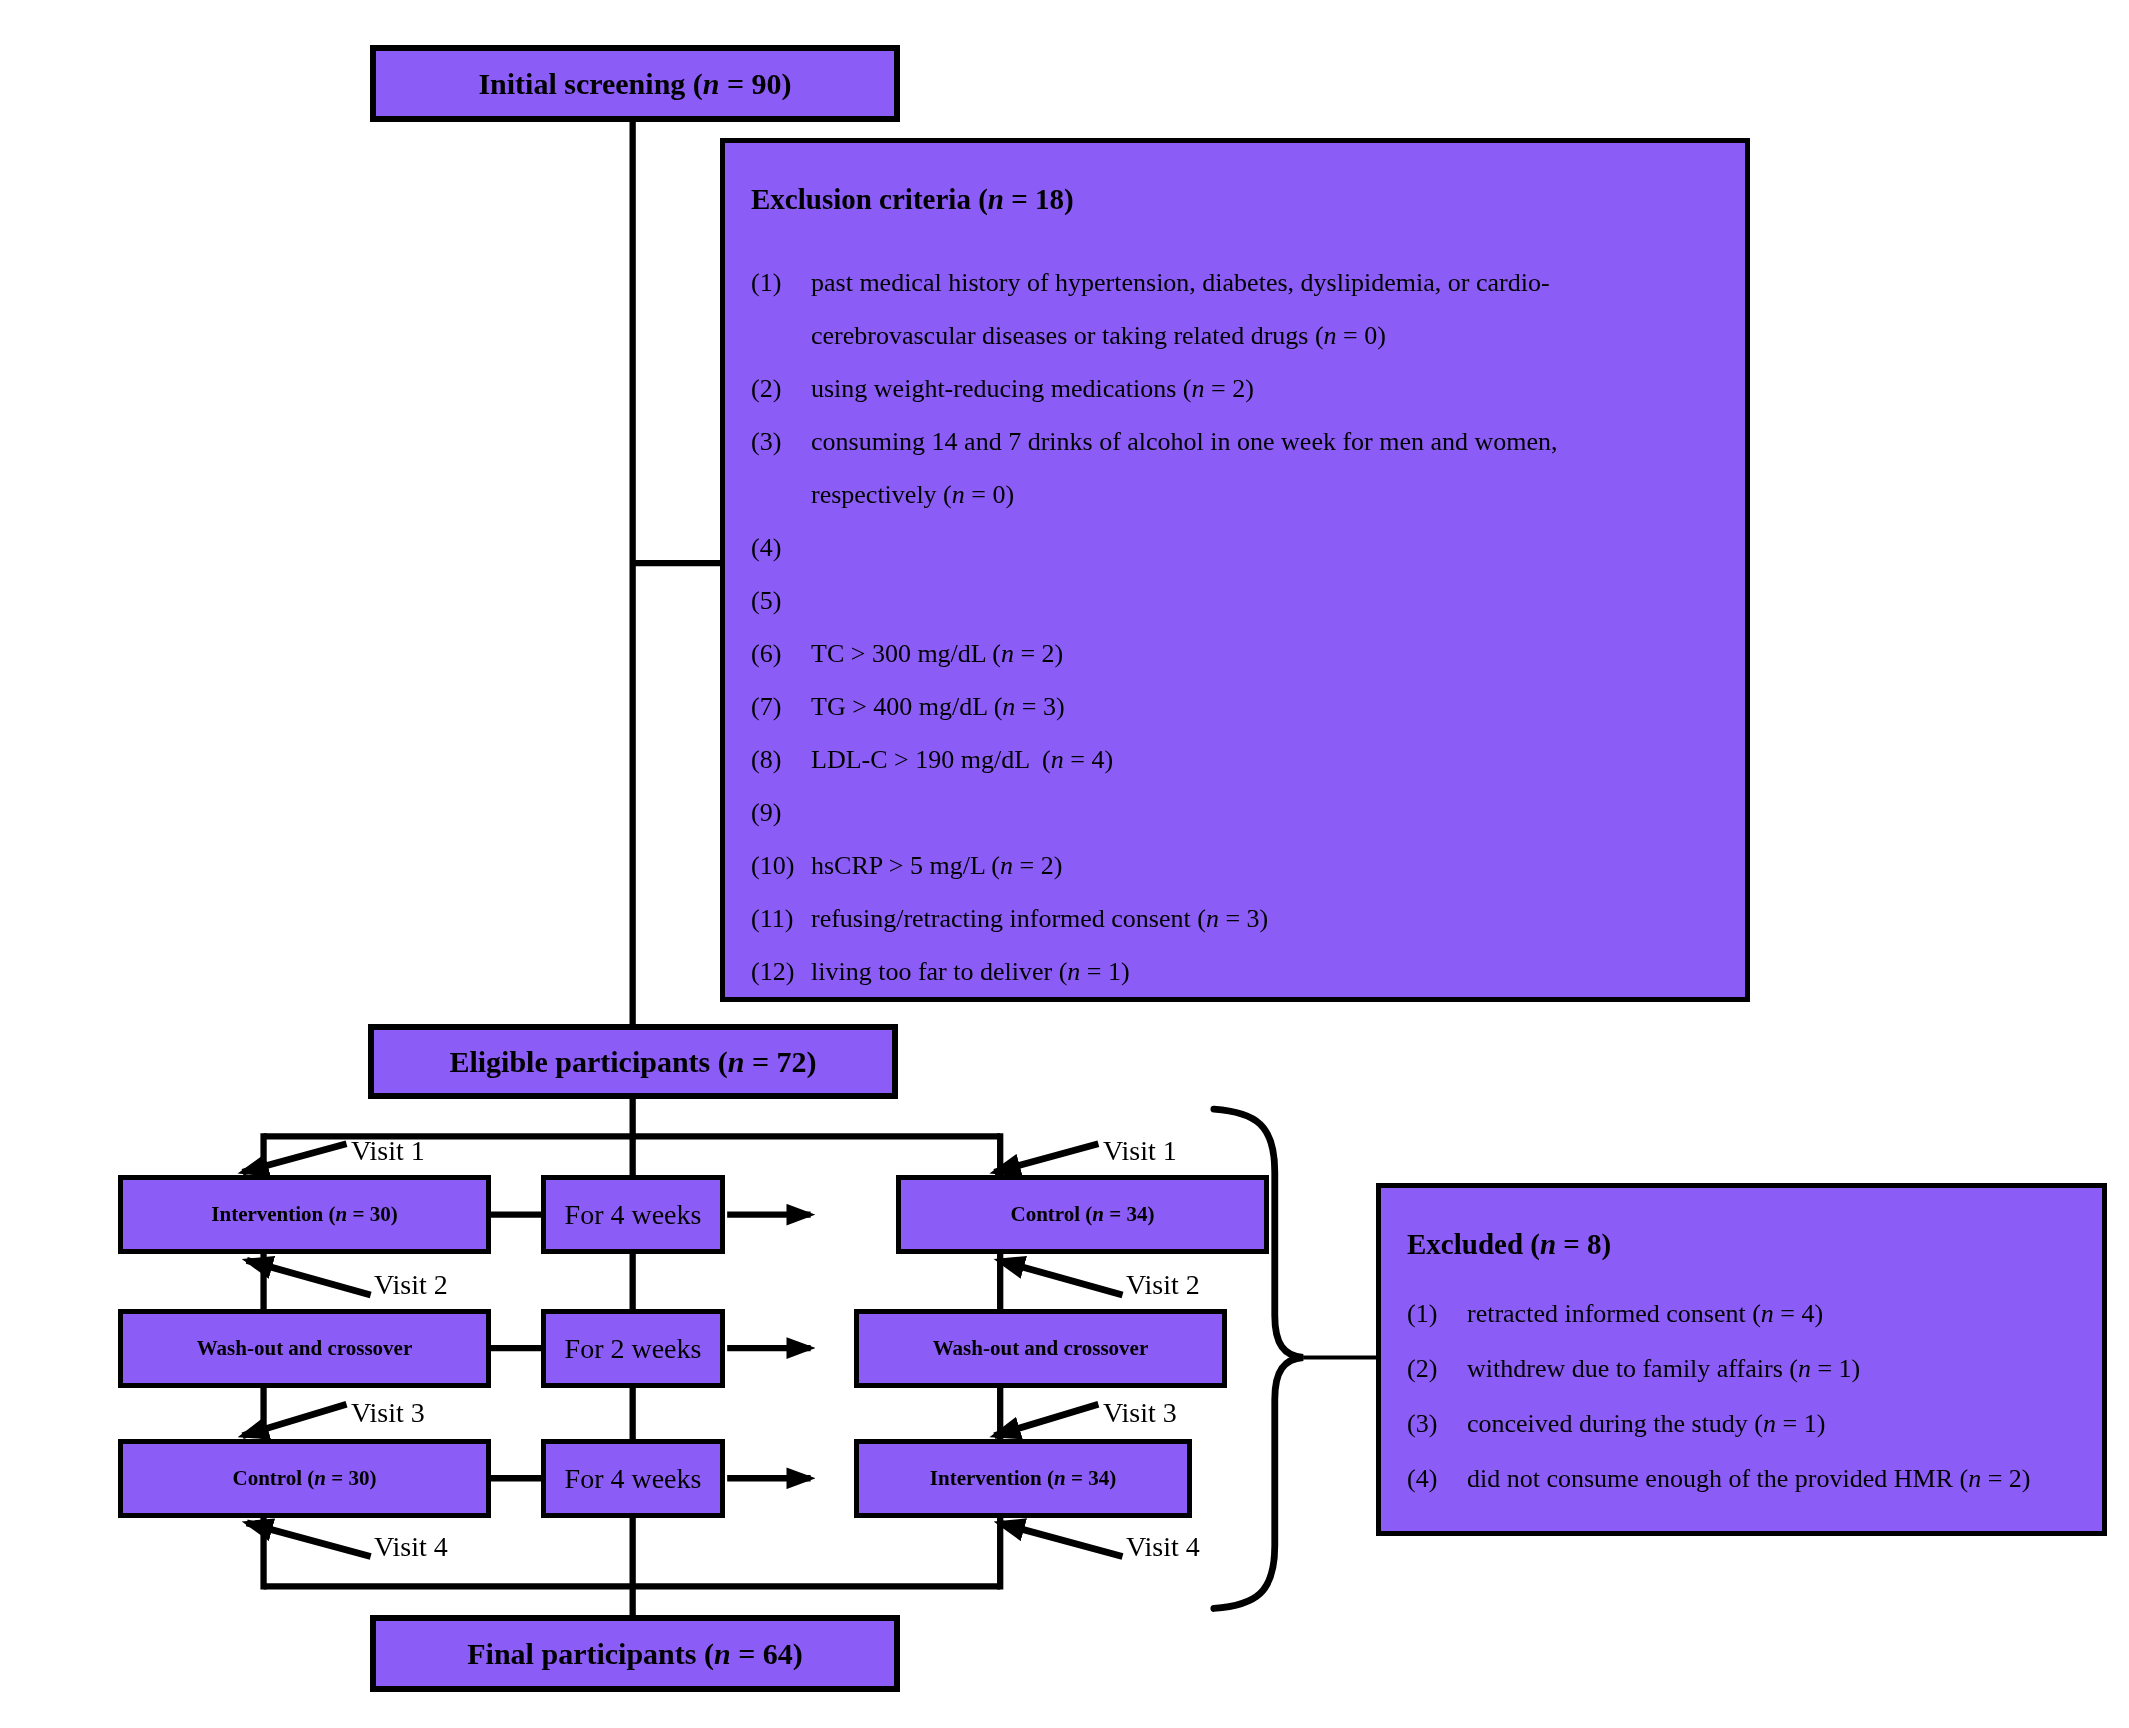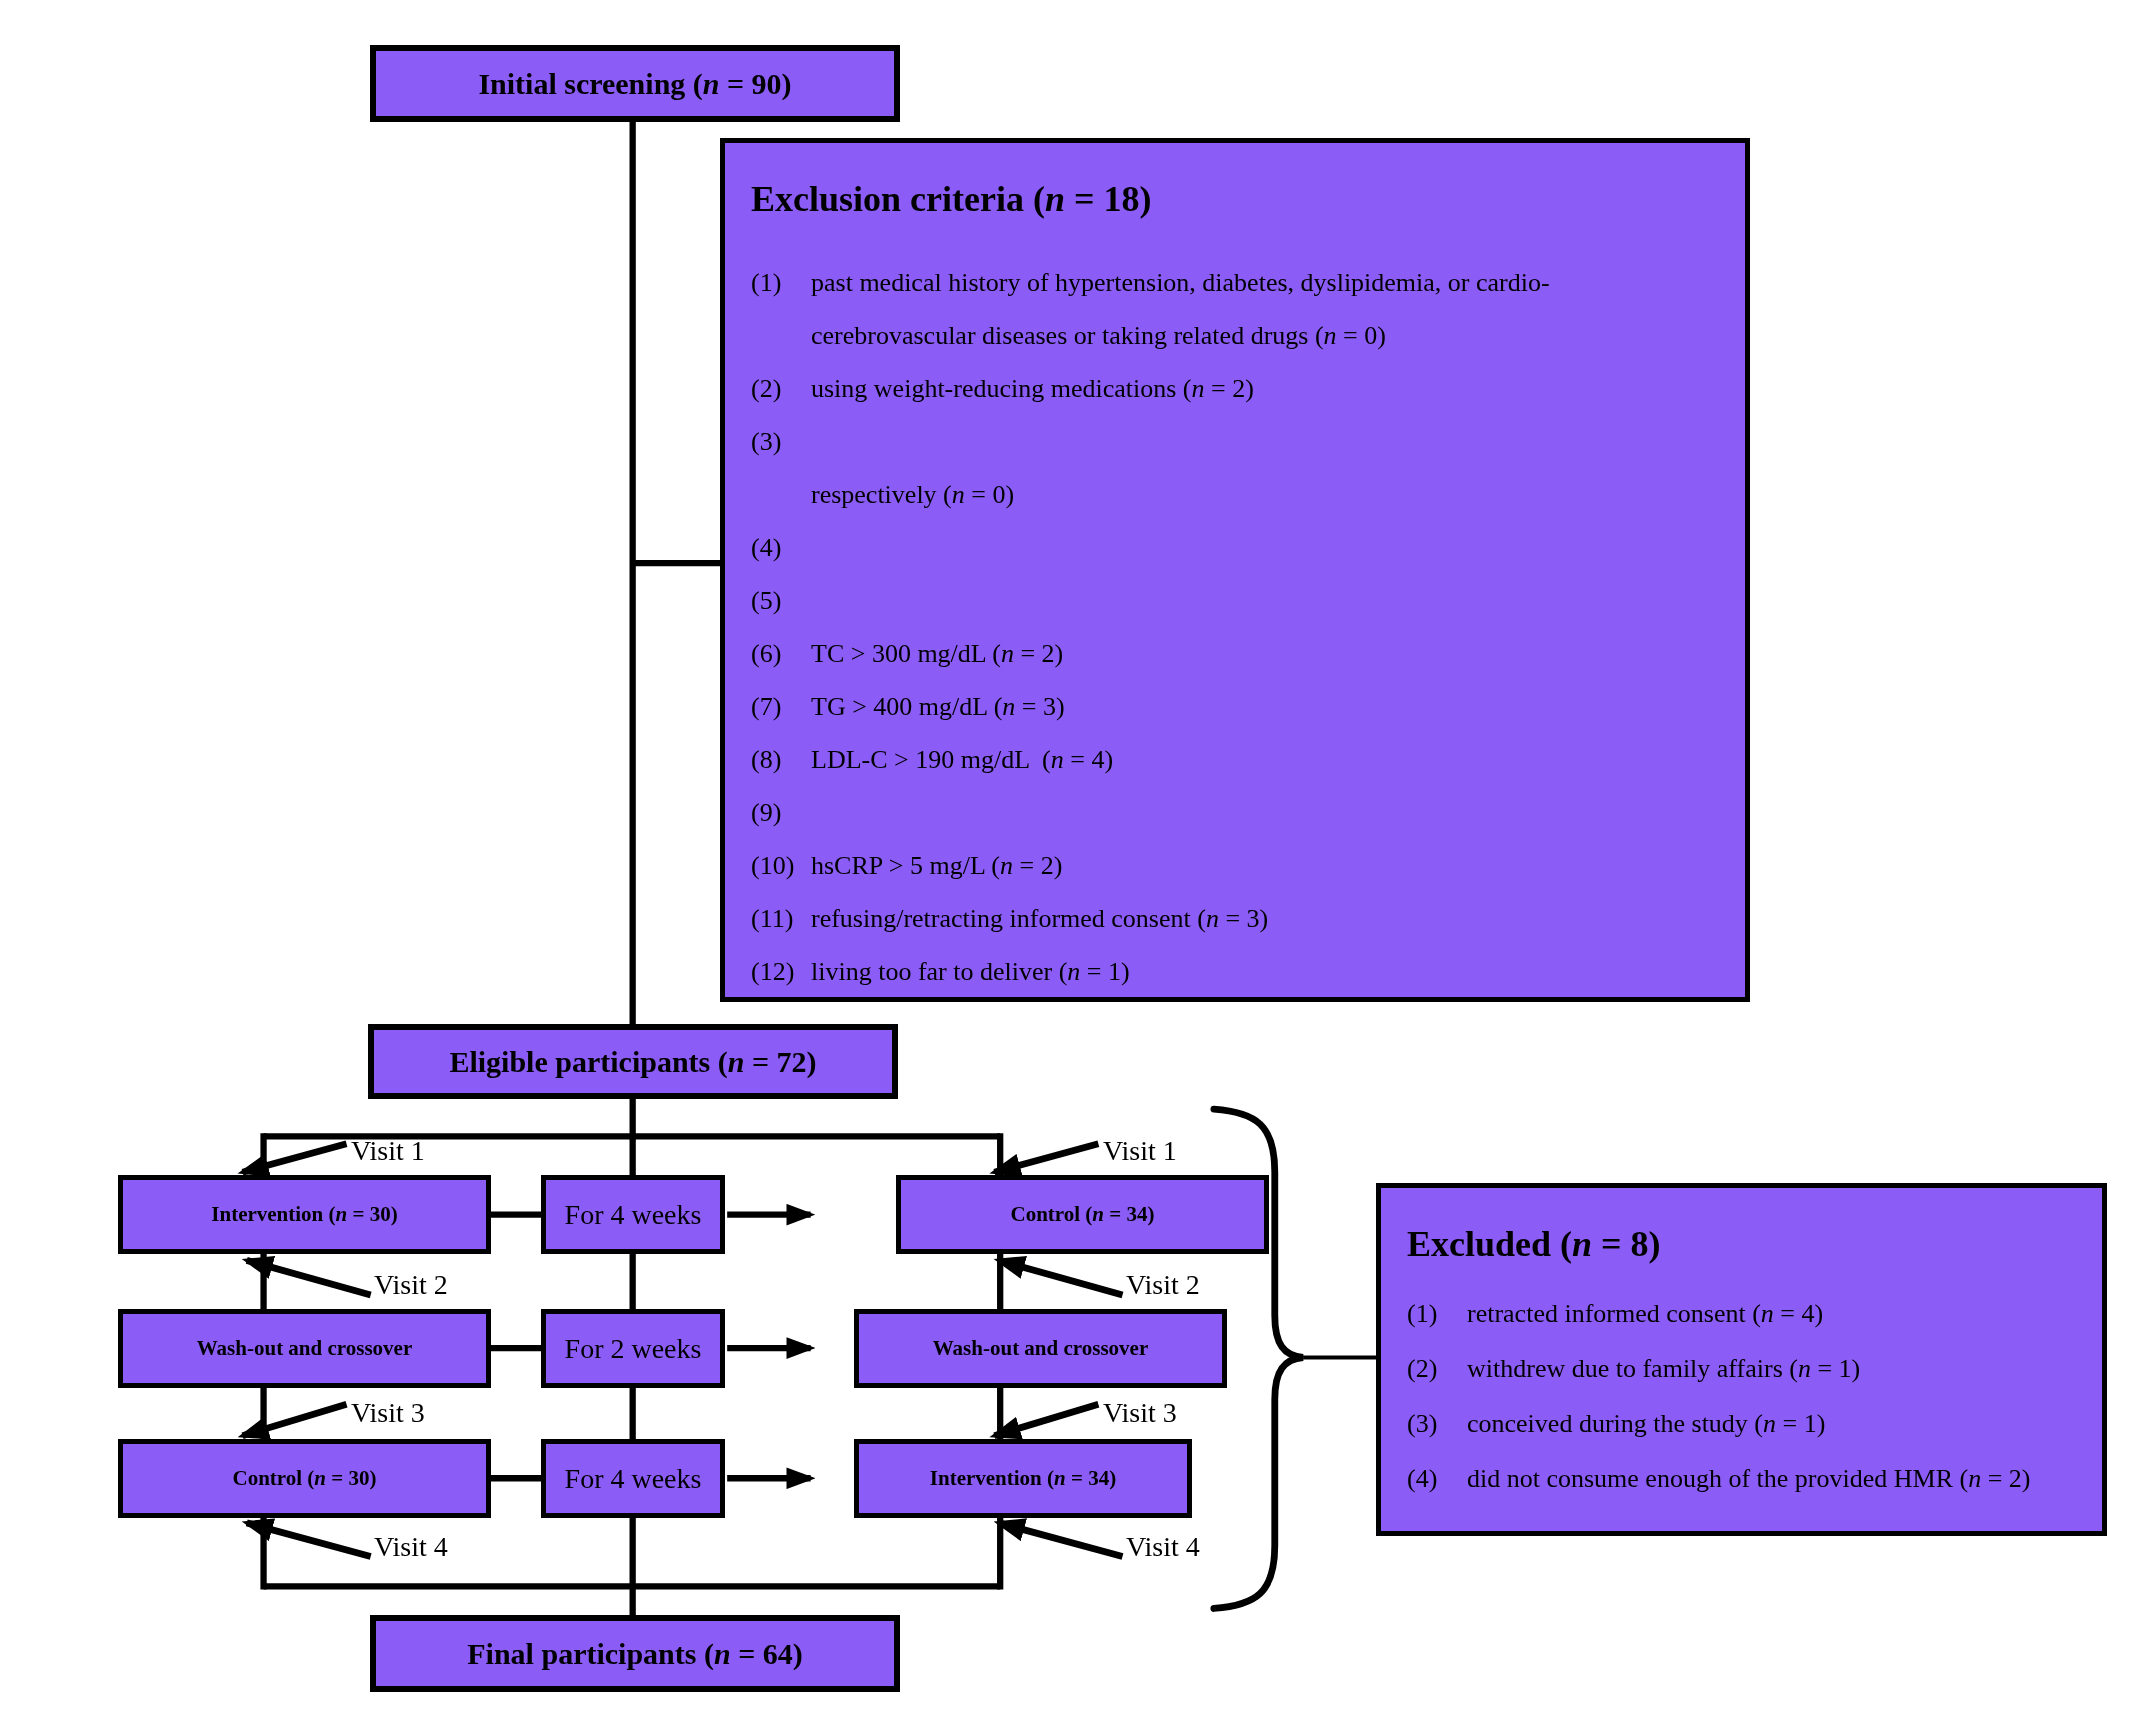--- a/index.html
+++ b/index.html
@@ -6,21 +6,21 @@
   body{width:2129px;height:1729px;position:relative;font-family:"Liberation Serif","DejaVu Serif",serif;color:#000;}
   .canvas{position:absolute;left:0;top:0;width:2129px;height:1729px;}
   svg.lines{position:absolute;left:0;top:0;z-index:1;}
   .box{position:absolute;background:#8b5cf6;border:5.8px solid #000;z-index:2;box-sizing:border-box;
        display:flex;align-items:center;justify-content:center;text-align:center;}
   .box.main{border-width:6.3px;font-weight:bold;font-size:30px;}
   .box.side{font-weight:bold;font-size:21px;margin-left:39px;}
   .box.mid{font-weight:normal;font-size:28px;}
   .box.textbox{display:block;text-align:left;border-width:5.3px;}
   .tb-inner{padding:30px 10.5px 0 26px;}
-  .tb-title{font-weight:bold;font-size:36px;line-height:53px;font-family:Liberation Serif, serif;}
+  .tb-title{font-weight:bold;font-size:29px;line-height:53px;font-family:Liberation Serif, serif;}
   .tb-items{margin-top:0;}
   .tb-items.gap{margin-top:30px;}
   .tb-items.gap2{margin-top:14.7px;}
   .line-row{display:flex;line-height:53px;font-size:26px;}
   .excluded .line-row{line-height:55px;}
   .line-row .num{flex:none;width:60px;white-space:pre;}
   .line-row .txt{flex:none;white-space:pre;}
   .visit{position:absolute;z-index:2;font-size:28px;font-weight:normal;white-space:nowrap;}
   i{font-style:italic;}
 </style>
@@ -127,20 +127,21 @@
           <div class="line-row">
             <span class="num"></span>
             <span class="txt">cerebrovascular diseases or taking related drugs (<i>n</i> = 0)</span>
           </div>
           <div class="line-row">
             <span class="num">(2)</span>
             <span class="txt">using weight-reducing medications (<i>n</i> = 2)</span>
           </div>
           <div class="line-row">
             <span class="num">(3)</span>
+            <span class="txt">consuming 14 and 7 drinks of alcohol in one week for men and women,</span>
           </div>
           <div class="line-row">
             <span class="num"></span>
             <span class="txt">respectively (<i>n</i> = 0)</span>
           </div>
           <div class="line-row">
             <span class="num">(4)</span>
           </div>
           <div class="line-row">
             <span class="num">(5)</span>

